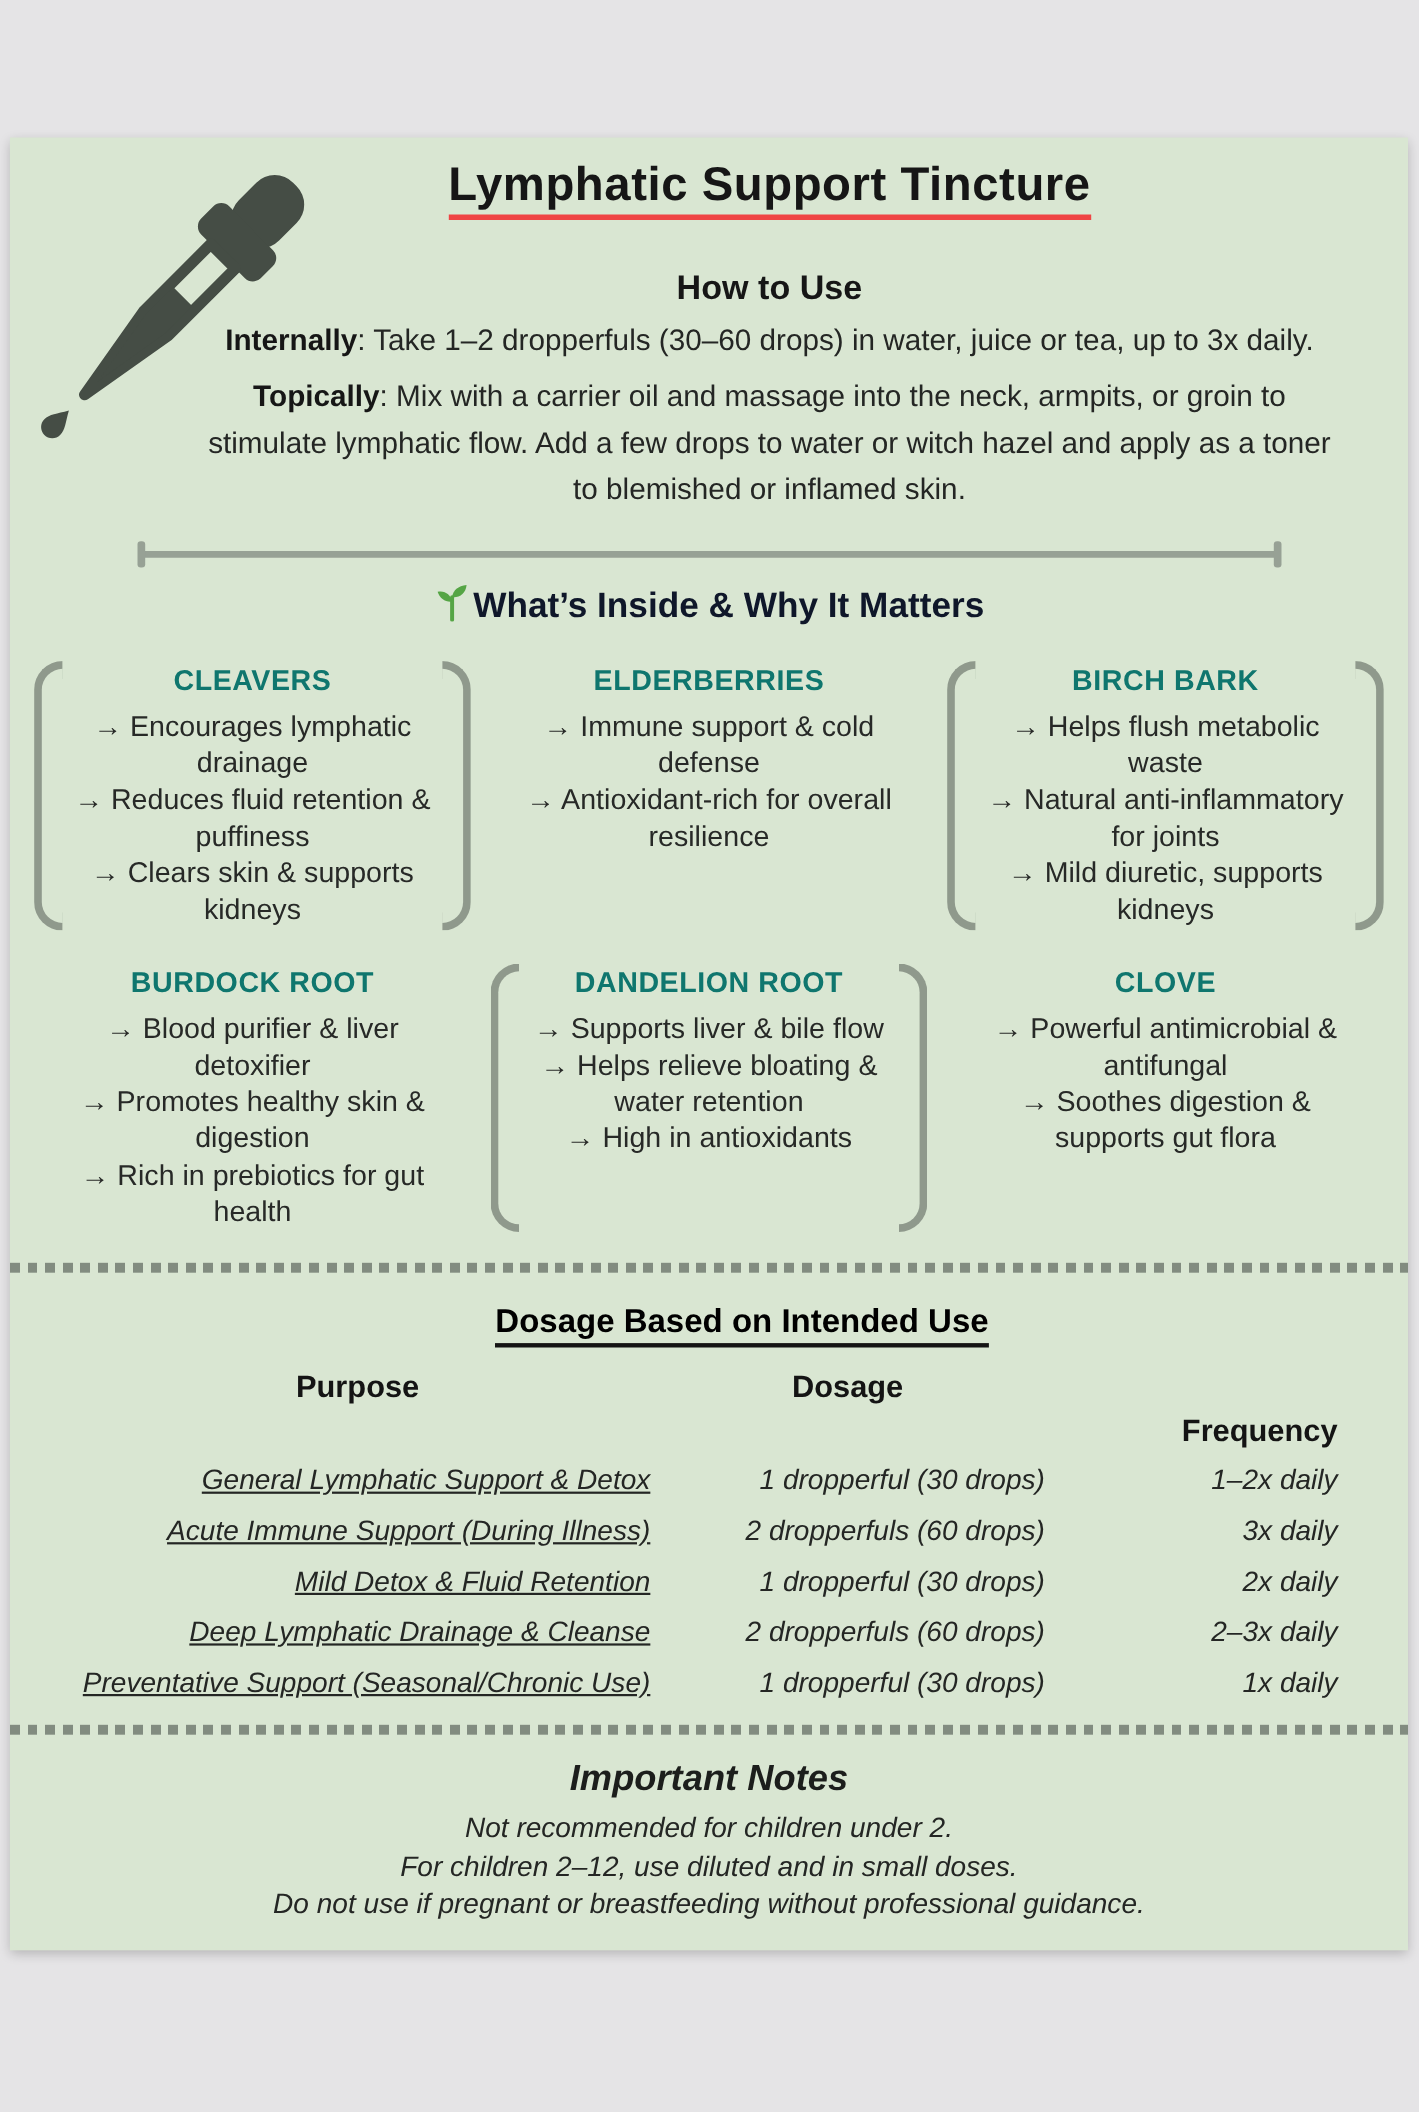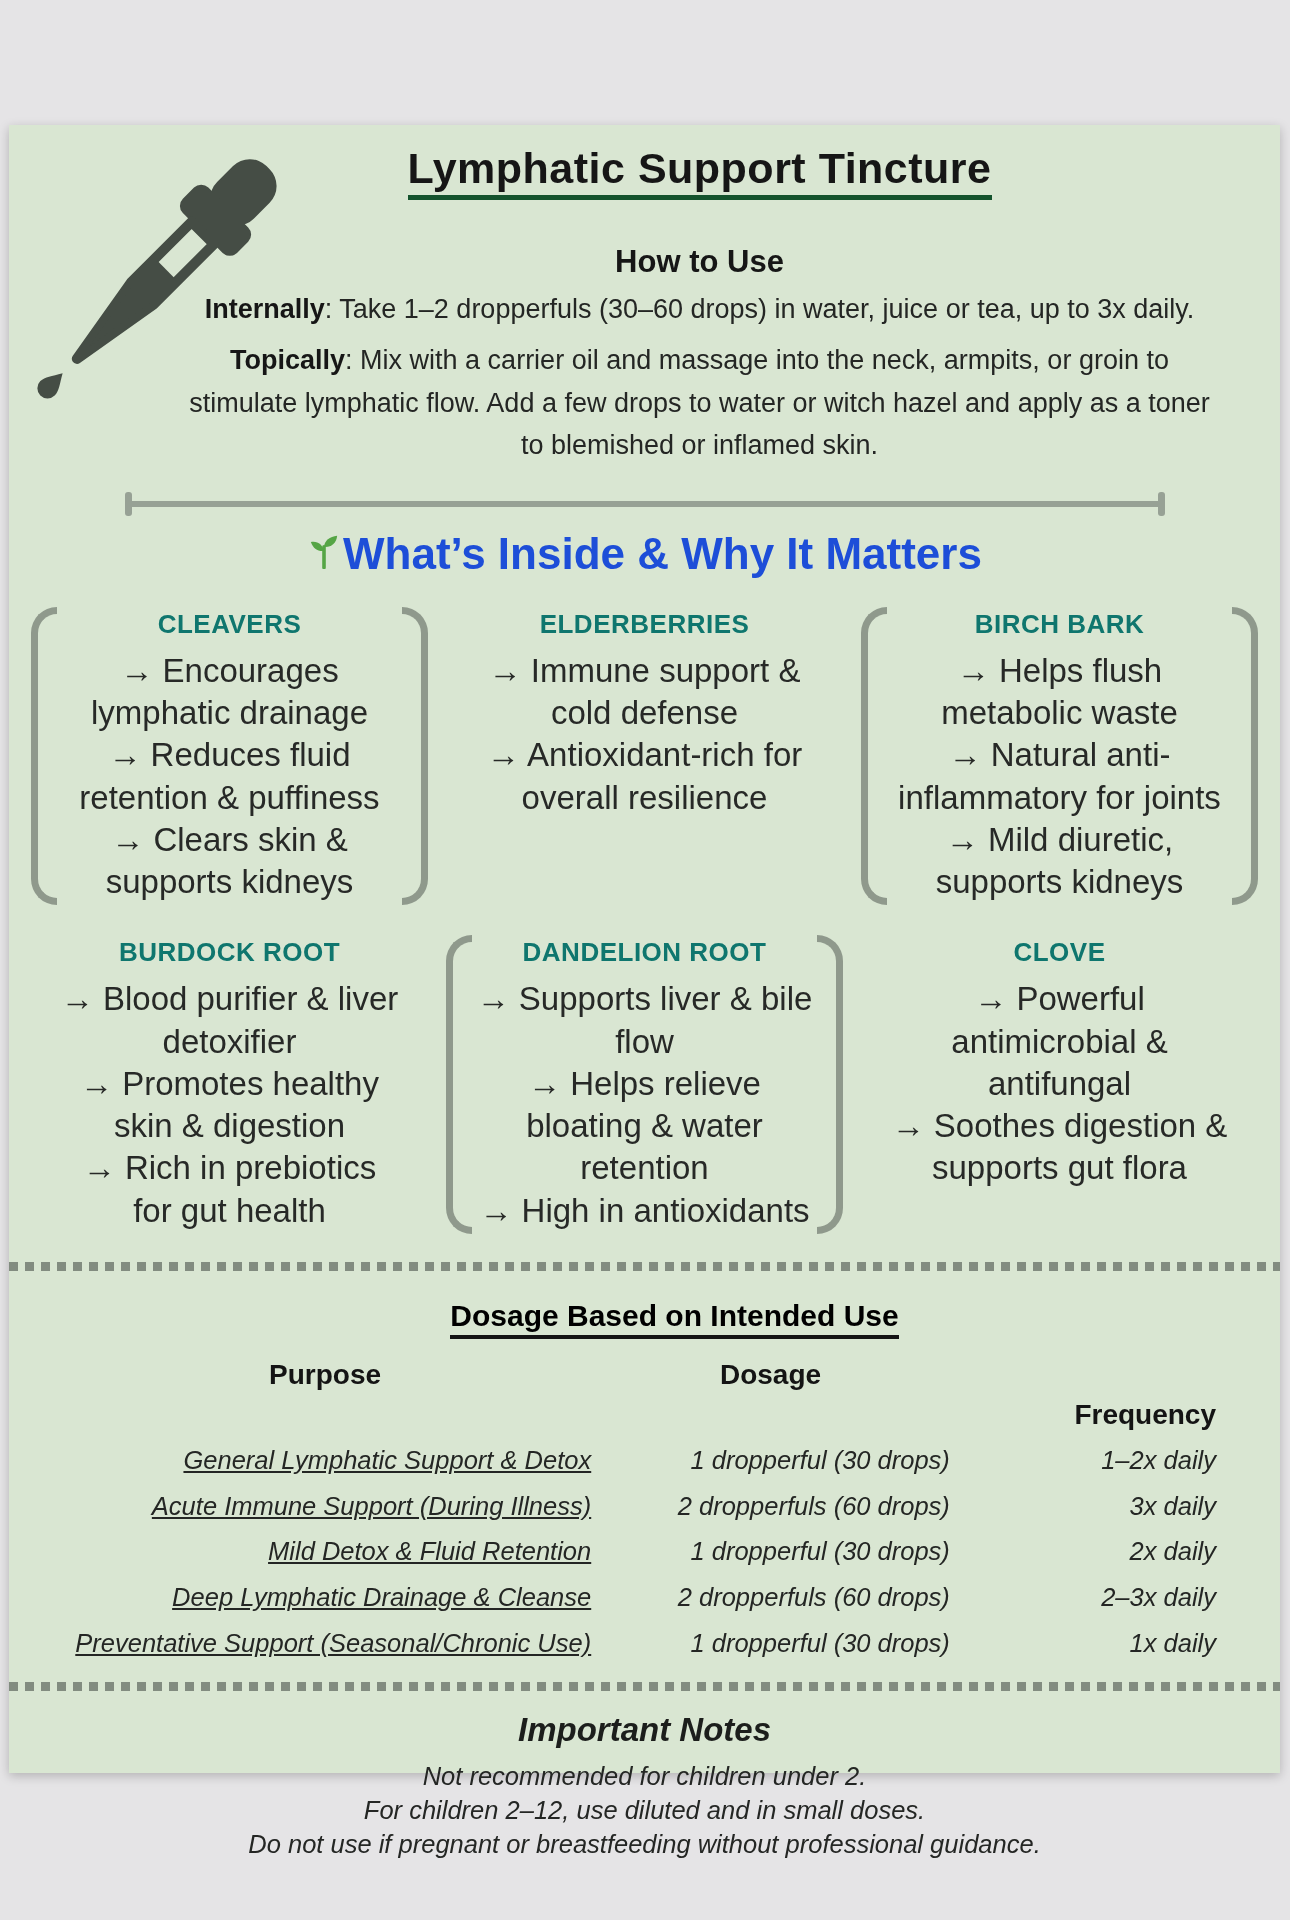--- a/index.html
+++ b/index.html
@@ -29,21 +29,21 @@
     padding-left: 170px;
     padding-right: 60px;
     text-align: center;
   }
   .page-title {
     display: inline-block;
     font-size: 43px;
     font-weight: bold;
     letter-spacing: 0.5px;
     color: #161616;
-    border-bottom: 5px solid #14532d;
+    border-bottom: 5px solid #ef4444;
     padding-bottom: 3px;
     line-height: 1.1;
   }
   .htu-heading {
     margin-top: 44px;
     font-size: 31px;
     font-weight: bold;
     color: #161616;
   }
   .htu-para {
@@ -71,23 +71,23 @@
     background: #97a195;
     border-radius: 3px;
   }
   .divider::before { left: -2px; }
   .divider::after { right: -2px; }
 
   
   .inside-heading {
     margin-top: 22px;
     text-align: center;
-    font-size: 44px;
-    font-weight: bold;
-    color: #1d4ed8;
+    font-size: 32px;
+    font-weight: bold;
+    color: #0f172a;
     display: flex;
     align-items: center;
     justify-content: center;
     gap: 2px;
   }
   .ingredients {
     display: grid;
     grid-template-columns: 1fr 1fr 1fr;
     gap: 26px 18px;
     padding: 26px 22px 0 22px;
@@ -103,21 +103,21 @@
   .bracket.ghost { visibility: hidden; }
   .ing-body { flex: 1 1 auto; text-align: center; padding: 4px 2px; }
   .ing-name {
     font-size: 26px;
     font-weight: bold;
     letter-spacing: 0.5px;
     color: #0f766e;
     margin-bottom: 10px;
   }
   .benefit {
-    font-size: 33px;
+    font-size: 26px;
     line-height: 1.28;
     color: #272927;
   }
   .benefit .arrow { color: #272927; }
 
   
   .dotted {
     height: 9px;
     background: repeating-linear-gradient(to right,
       #828c80 0px, #828c80 9px, rgba(0,0,0,0) 9px, rgba(0,0,0,0) 16px);

